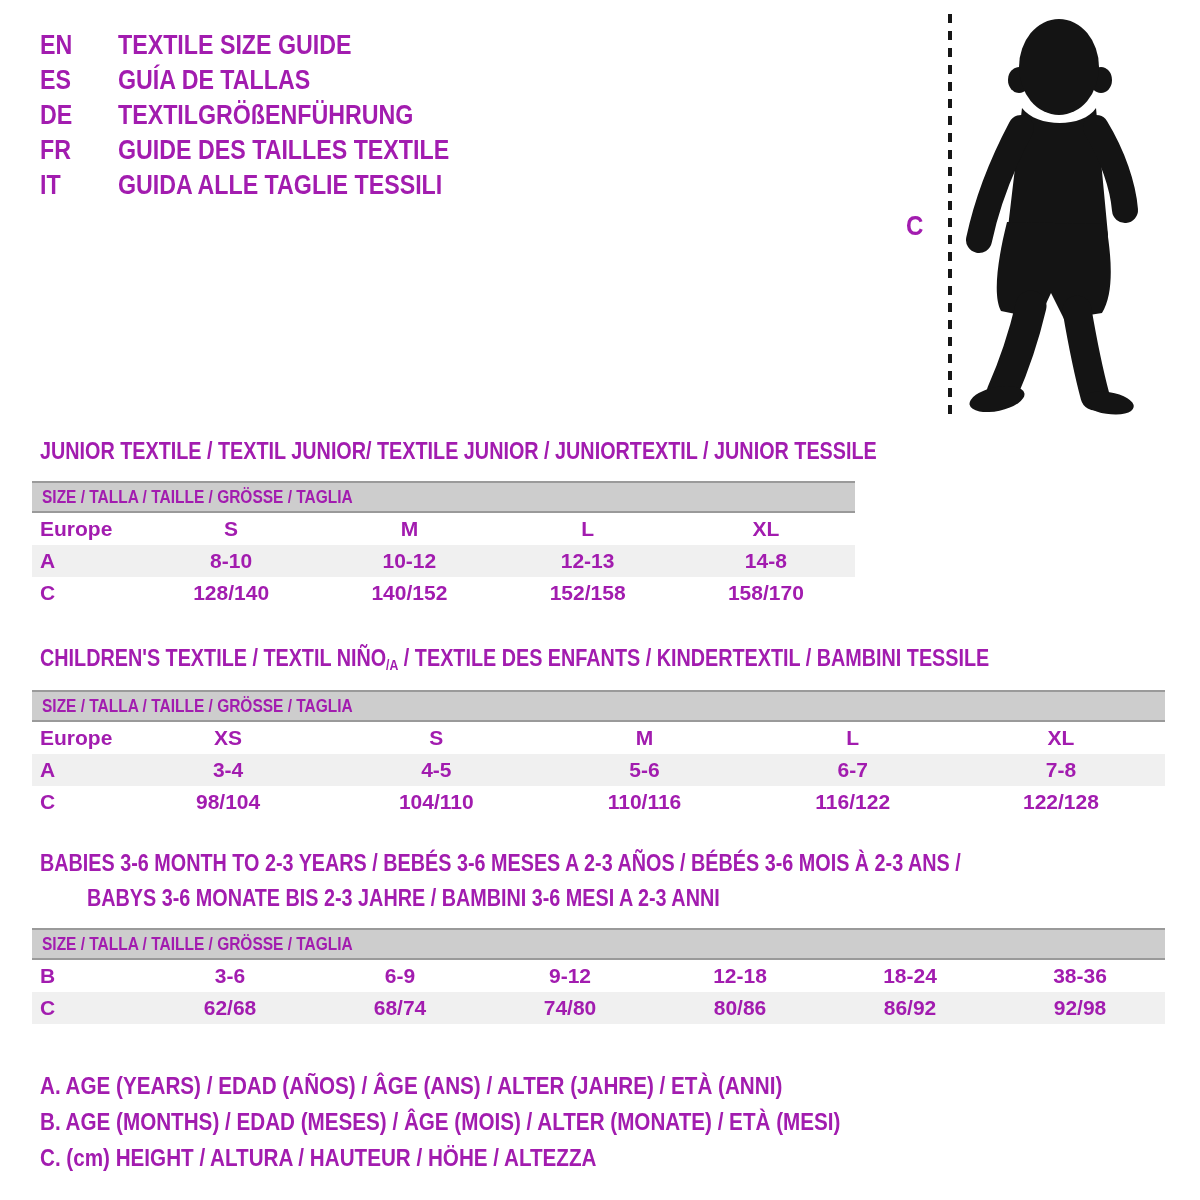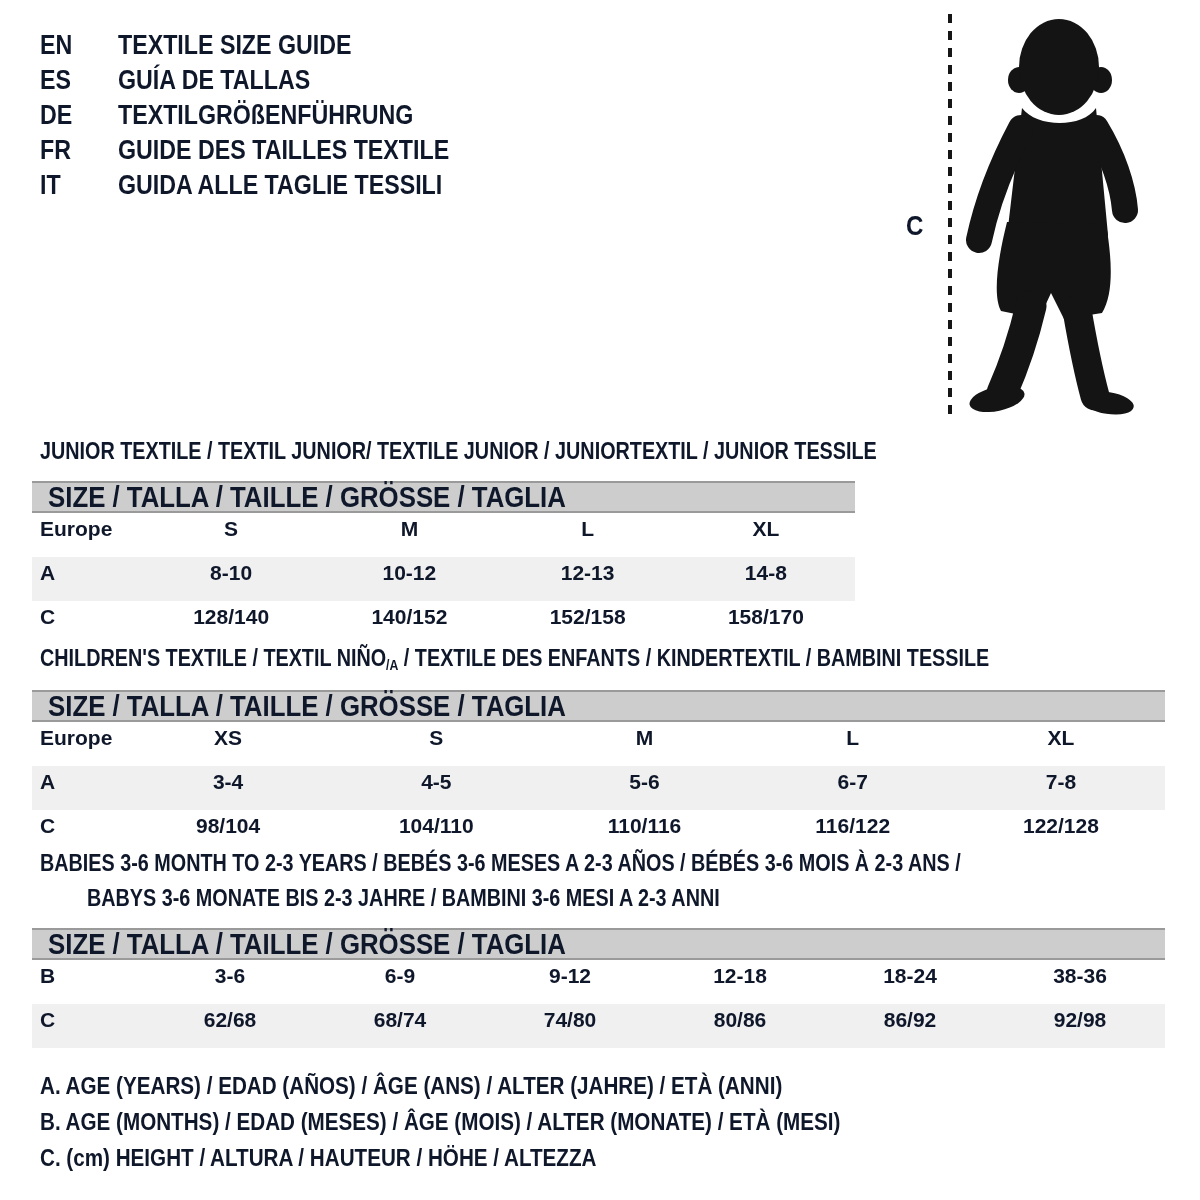--- a/index.html
+++ b/index.html
@@ -2,21 +2,21 @@
 <html><head>
 <meta charset="utf-8">
 <style>
   html,body{margin:0;padding:0;background:#fff;}
   .canvas{
     position:relative;
     width:1200px;height:1200px;
     background:#ffffff;
     font-family:"Liberation Sans","DejaVu Sans",sans-serif;
     font-weight:bold;
-    color:#0f172a;
+    color:#a21caf;
     overflow:hidden;
   }
   .cond{display:inline-block;transform:scaleX(0.86);transform-origin:0 50%;white-space:nowrap;}
 
   
   .langs{position:absolute;left:40px;top:28px;}
   .lang-row{display:flex;height:35px;line-height:35px;font-size:27px;}
   .lang-code{width:78px;}
 
   
@@ -29,23 +29,23 @@
 
   
   .stitle{position:absolute;left:40px;font-size:23px;line-height:35px;white-space:nowrap;}
   .subA{font-size:0.62em;vertical-align:-0.25em;}
 
   
   .size-table{position:absolute;font-size:21px;}
   .bar{
     height:28px;line-height:28px;background:#cdcdcd;
     border-top:2px solid #9a9a9a;border-bottom:2px solid #9a9a9a;
-    padding-left:16px;font-size:30px;
+    padding-left:10px;font-size:18px;
   }
-  .trow{display:flex;height:44px;line-height:32px;}
+  .trow{display:flex;height:32px;line-height:32px;}
   .trow.shade{background:#f0f0f0;}
   .c0{padding-left:8px;box-sizing:border-box;}
   .t1 .c0{width:110px;}
   .t2 .c0{width:92px;}
   .t3 .c0{width:113px;}
   .cd{flex:1;text-align:center;}
 
   
   .legend{position:absolute;left:40px;top:1068px;font-size:24px;}
   .legend .lline{height:36px;line-height:36px;}

